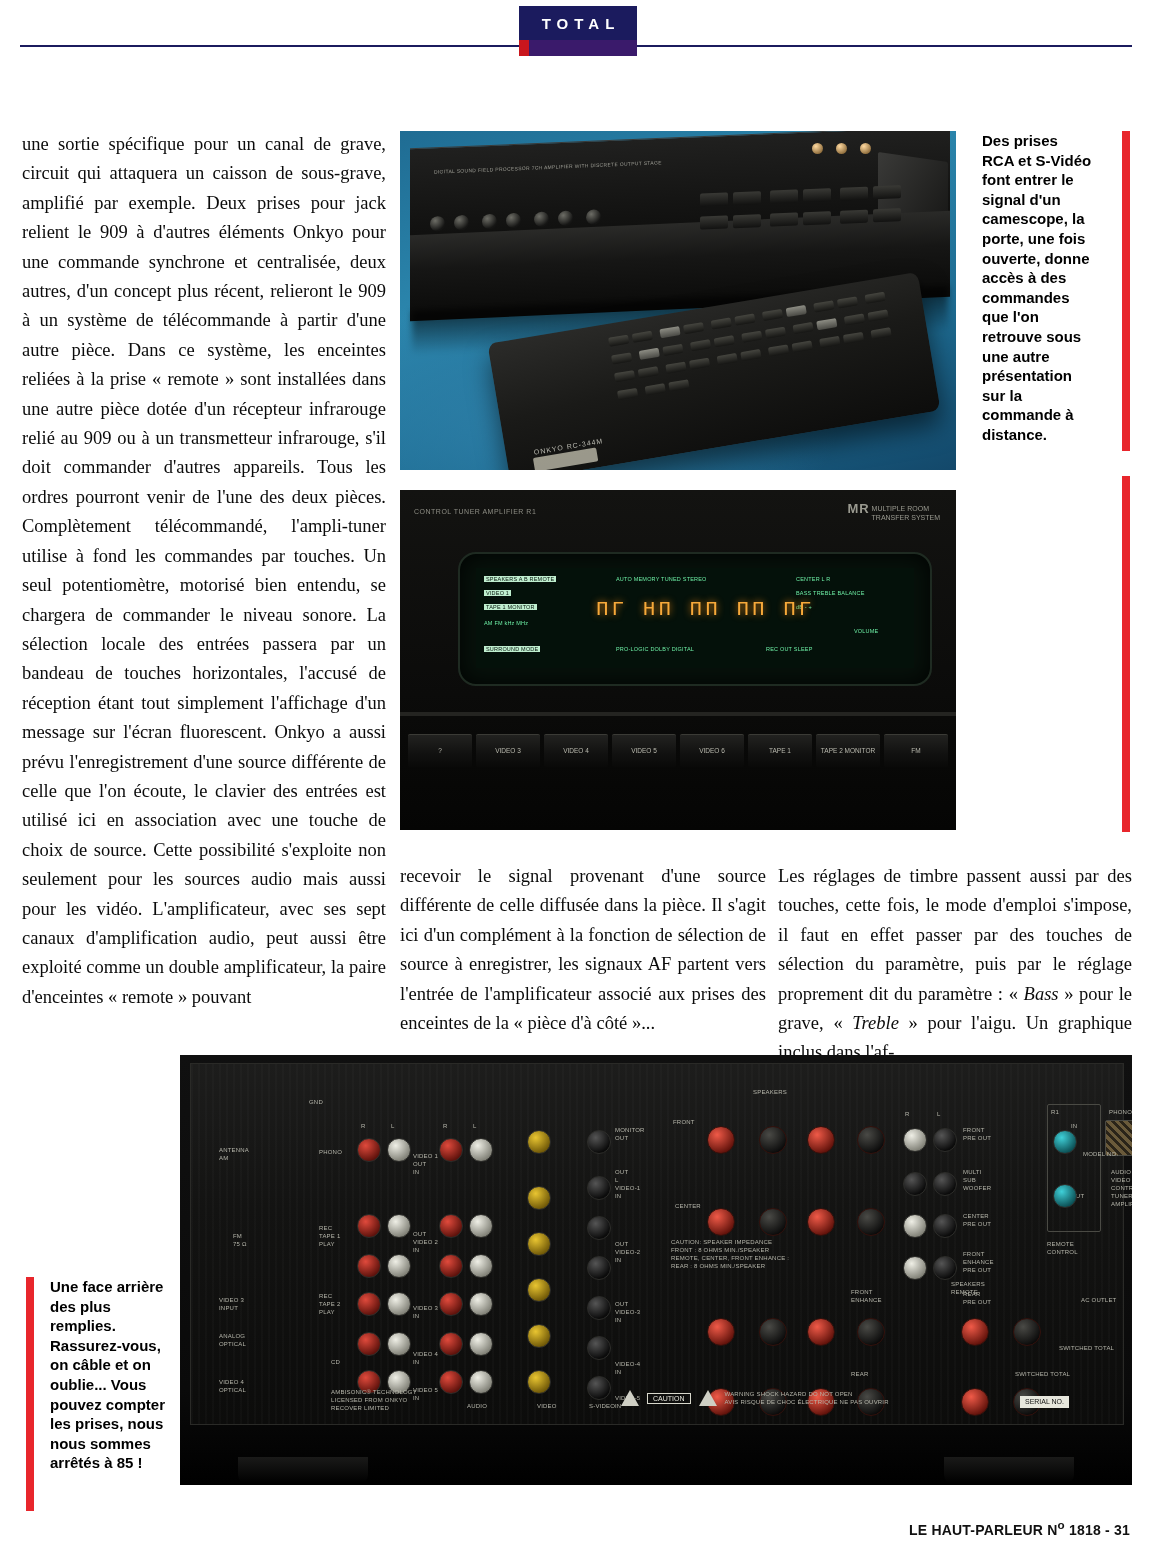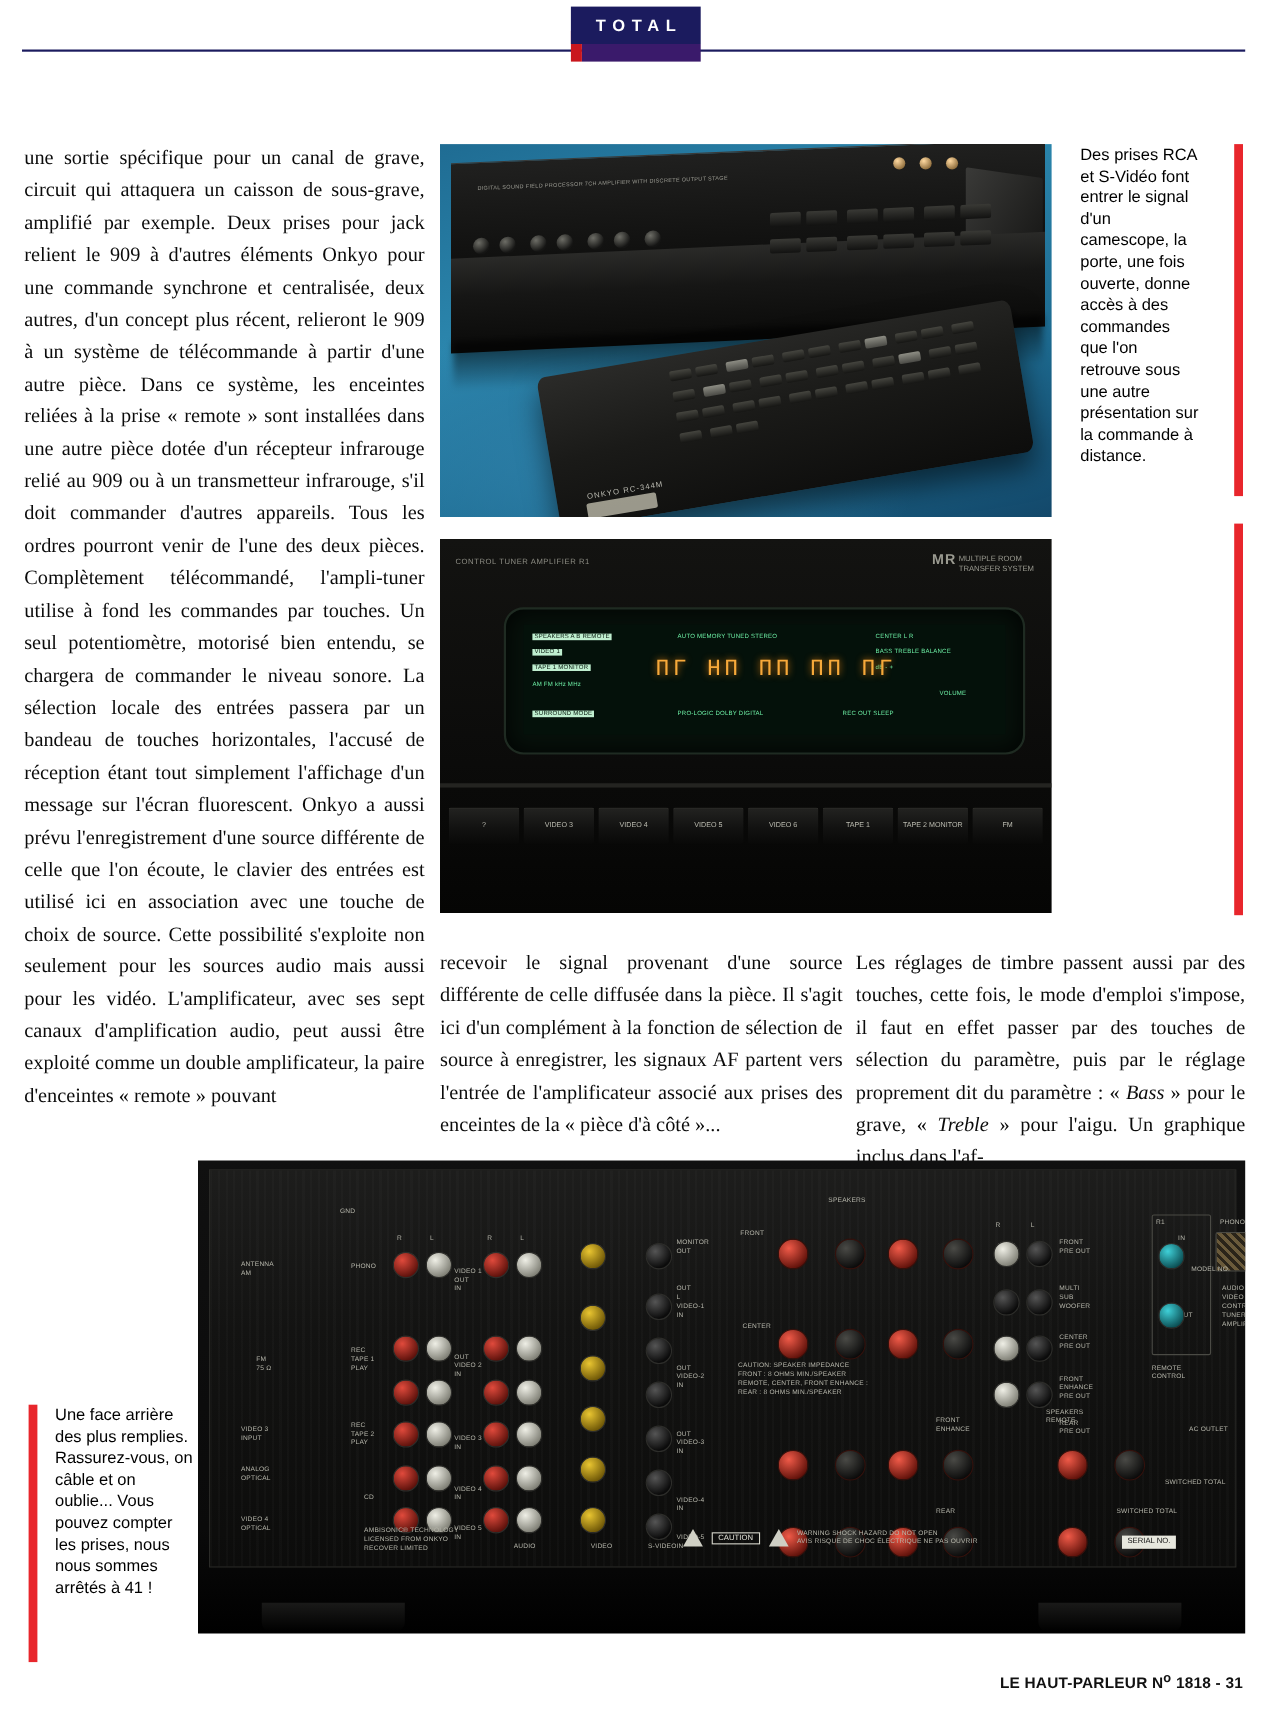--- a/index.html
+++ b/index.html
@@ -84,21 +84,21 @@
     text-align: justify;
     color: #0b0b0b;
   }
   .col-mid p, .col-right p { margin: 0; }
   .col-right i { font-style: italic; }
 
   
   .caption {
     position: absolute;
     font-family: "Liberation Sans", sans-serif;
-    font-weight: normal;
+    font-weight: bold;
     font-size: 15px;
     line-height: 19.6px;
     color: #000000;
   }
   .cap-bar {
     position: absolute;
     width: 8px;
     background: #e8262c;
   }
   #caption-1 { left: 982px; top: 131px; width: 110px; }
@@ -658,20 +658,20 @@
 AVIS RISQUE DE CHOC ÉLECTRIQUE NE PAS OUVRIR</div>
       </div>
       <div class="serial">SERIAL
 NO.</div>
     </div>
     <div class="feet foot-l"></div>
     <div class="feet foot-r"></div>
   </div>
 
   <div class="cap-bar" id="cap-bar-3"></div>
-  <div class="caption" id="caption-3">Une face arrière des plus remplies. Rassurez-vous, on câble et on oublie... Vous pouvez compter les prises, nous nous sommes arrêtés à 41 !</div>
+  <div class="caption" id="caption-3">Une face arrière des plus remplies. Rassurez-vous, on câble et on oublie... Vous pouvez compter les prises, nous nous sommes arrêtés à 85 !</div>
 
   <div class="footer">
     <span>LE HAUT-PARLEUR N</span><sup>o</sup><span> 1818 -</span>
     <span class="num">31</span>
   </div>
 
 </div>
 
 </body></html>

